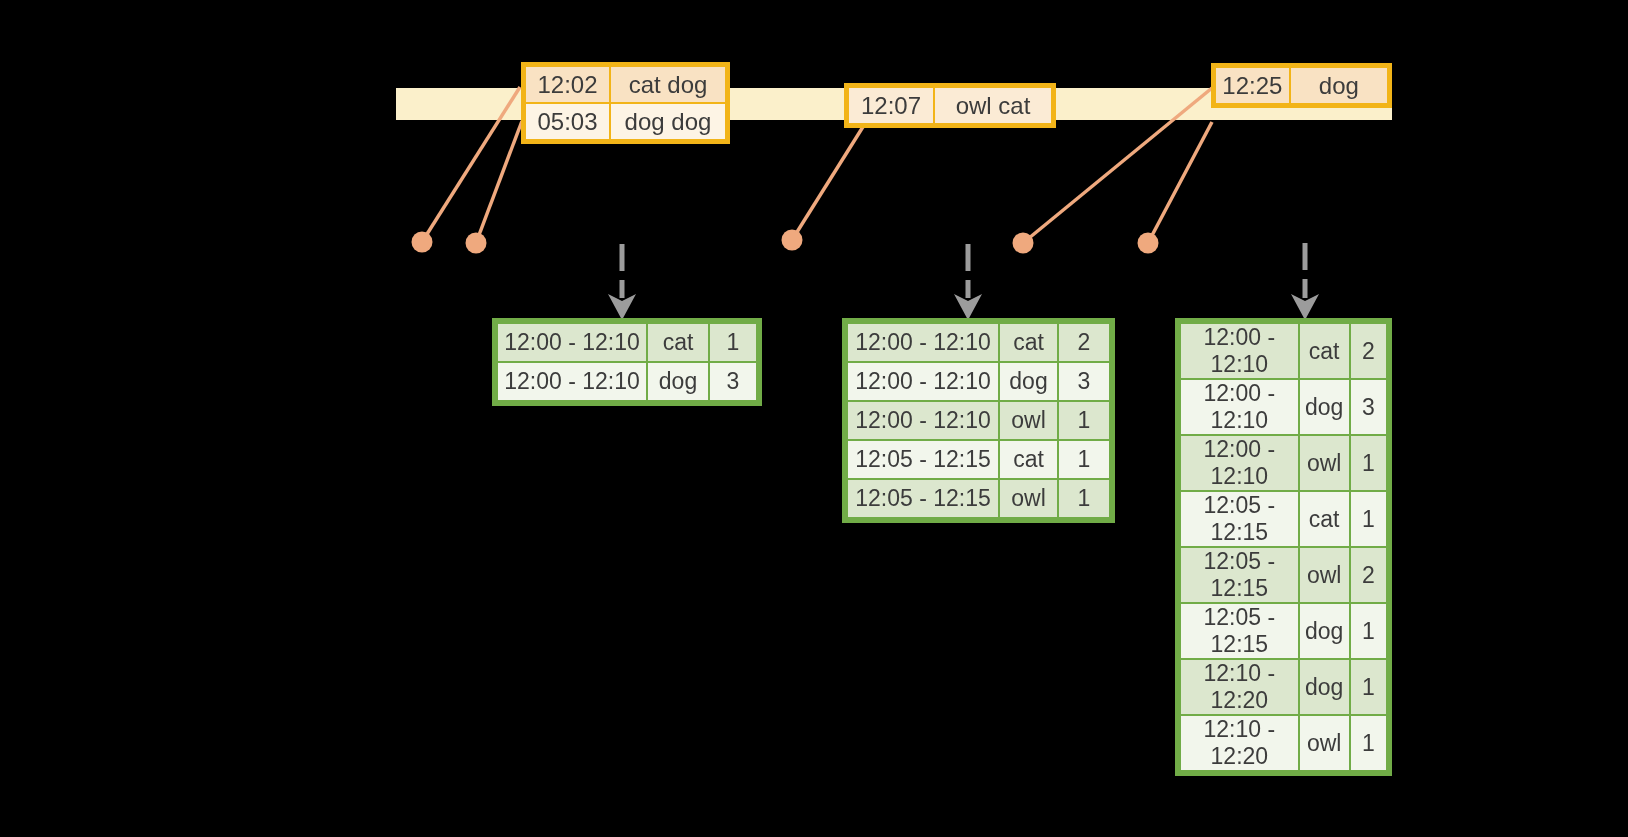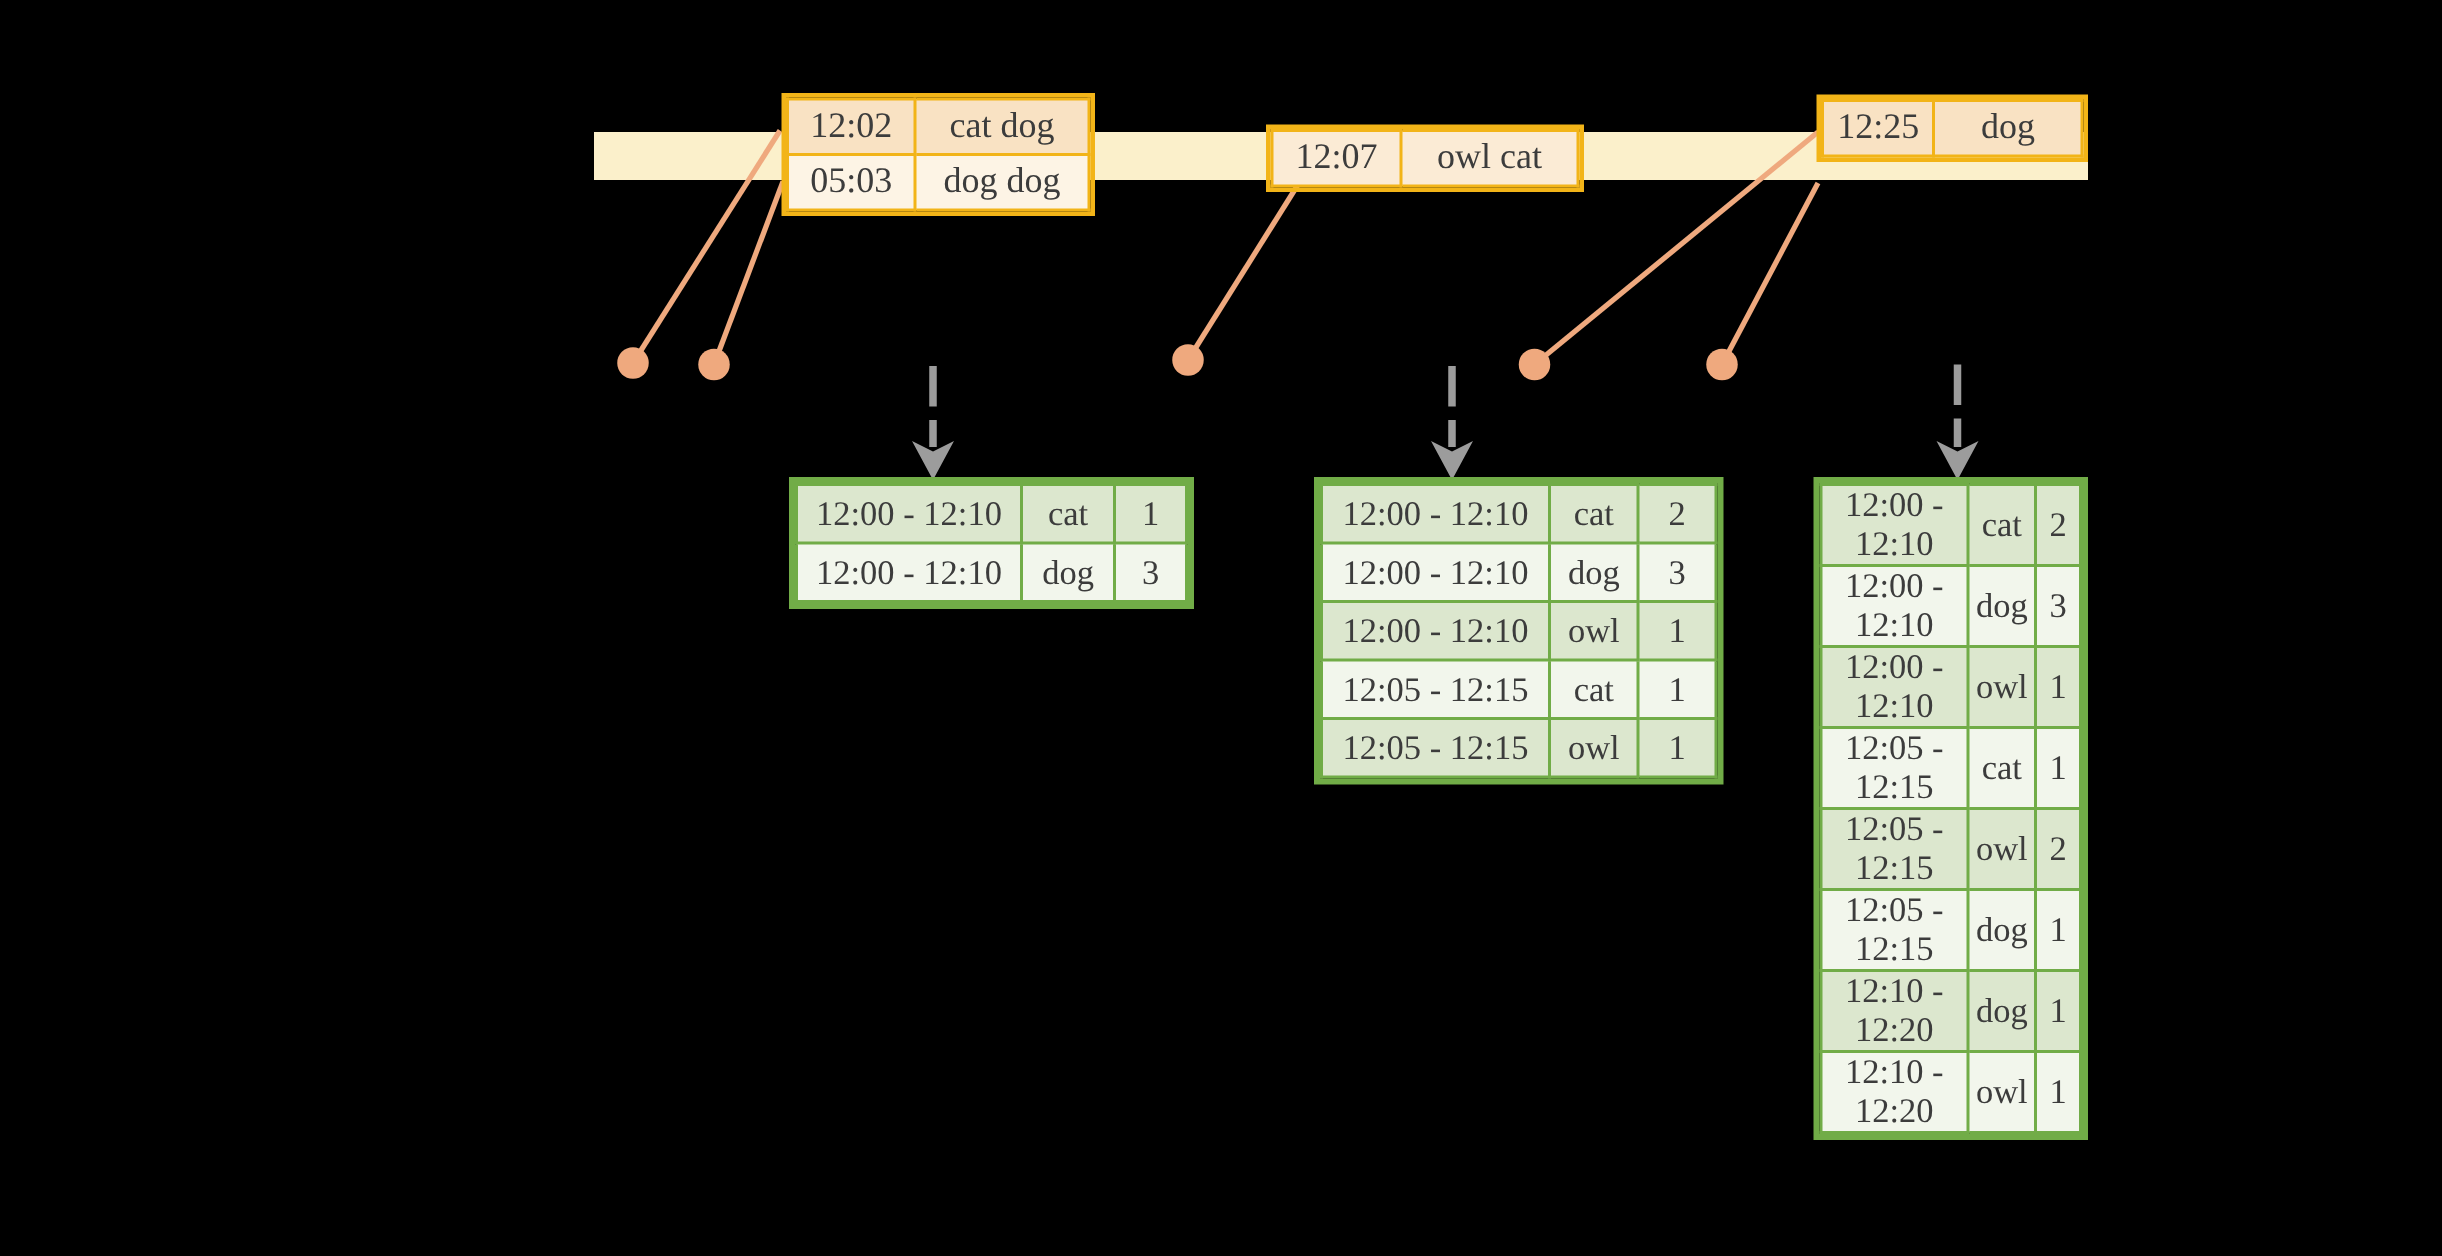--- a/index.html
+++ b/index.html
@@ -3,32 +3,32 @@
 <meta charset="utf-8">
 <style>
   :root{
     --background:#000000; --timeline-fill:#FBF0CB; --event-border:#F2B418;
     --event-row-dark:#F9E2C3; --event-row-mid:#FBEBD5; --event-row-light:#FDF4E5;
     --connector-orange:#EFA97E; --result-border:#71AC47; --result-row-dark:#DCE7CE;
     --result-row-light:#F2F6EC; --trigger-gray:#9C9C9C; --text:#3C3C3C;
   }
   html,body{margin:0;padding:0;background:#000;}
   .canvas{position:relative;width:1392px;height:837px;background:var(--background,#000);
-          font-family:Liberation Serif, serif;overflow:hidden;}
+          font-family:Liberation Sans, sans-serif;overflow:hidden;}
   svg.overlay{position:absolute;left:0;top:0;z-index:1;}
   .band{fill:var(--timeline-fill,#FBF0CB);}
   .connector{stroke:var(--connector-orange,#EFA97E);stroke-width:3.5;}
   .dot{fill:var(--connector-orange,#EFA97E);}
   .trigger-line{stroke:var(--trigger-gray,#9C9C9C);stroke-width:5;stroke-dasharray:27 9;}
   .trigger-head{fill:var(--trigger-gray,#9C9C9C);}
   .etable-wrap{position:absolute;z-index:2;border:3px solid var(--event-border,#F2B418);}
   .etable-wrap table{border-collapse:collapse;color:var(--text,#3C3C3C);}
   .etable-wrap td{border:2px solid var(--event-border,#F2B418);height:35px;
                   text-align:center;vertical-align:middle;font-size:24px;padding:0;}
-  .gtable-wrap{position:absolute;z-index:2;border:4px solid var(--result-border,#71AC47);margin-left:34px;}
+  .gtable-wrap{position:absolute;z-index:2;border:4px solid var(--result-border,#71AC47);}
   .gtable-wrap table{border-collapse:collapse;color:var(--text,#3C3C3C);}
   .gtable-wrap td{border:2px solid var(--result-border,#71AC47);height:37px;
                   text-align:center;vertical-align:middle;font-size:23px;padding:0;}
   tr.er-dark td{background:var(--event-row-dark,#F9E2C3);}
   tr.er-mid  td{background:var(--event-row-mid,#FBEBD5);}
   tr.er-light td{background:var(--event-row-light,#FDF4E5);}
   tr.gr-dark td{background:var(--result-row-dark,#DCE7CE);}
   tr.gr-light td{background:var(--result-row-light,#F2F6EC);}
   .e1 .c-time{width:83px;} .e1 .c-words{width:114px;}
   .e2 .c-time{width:84px;} .e2 .c-words{width:116px;}

